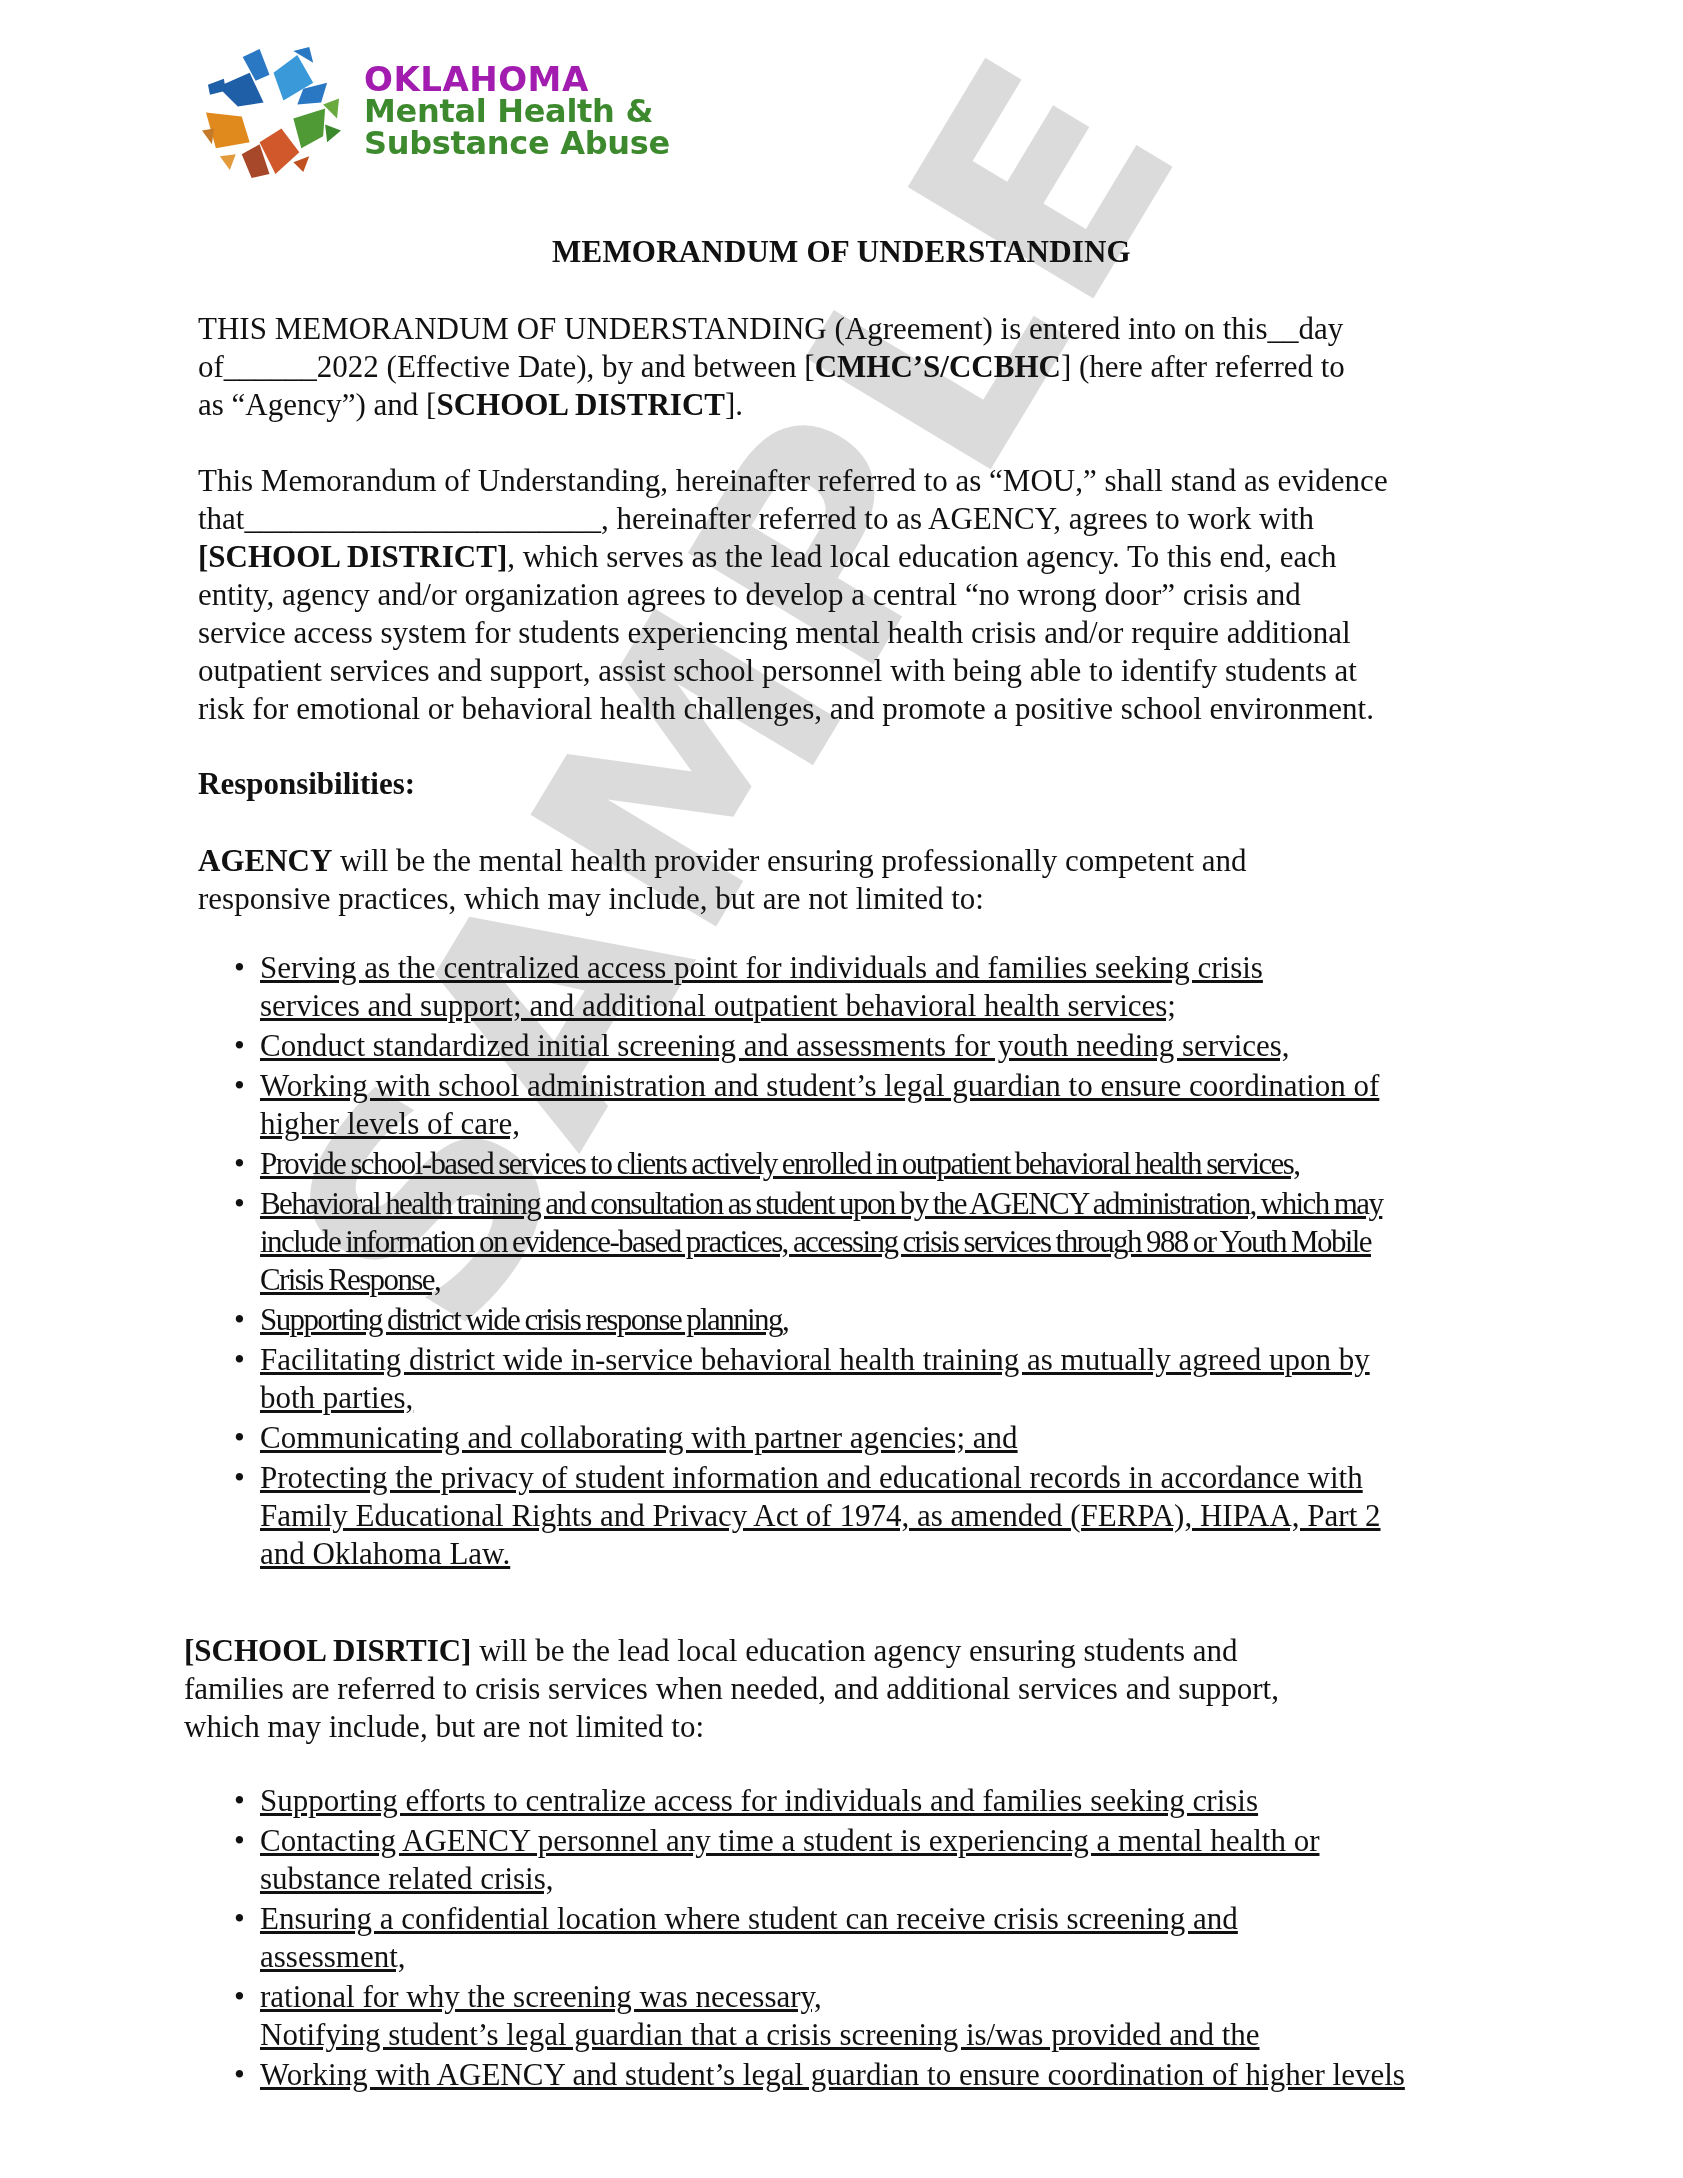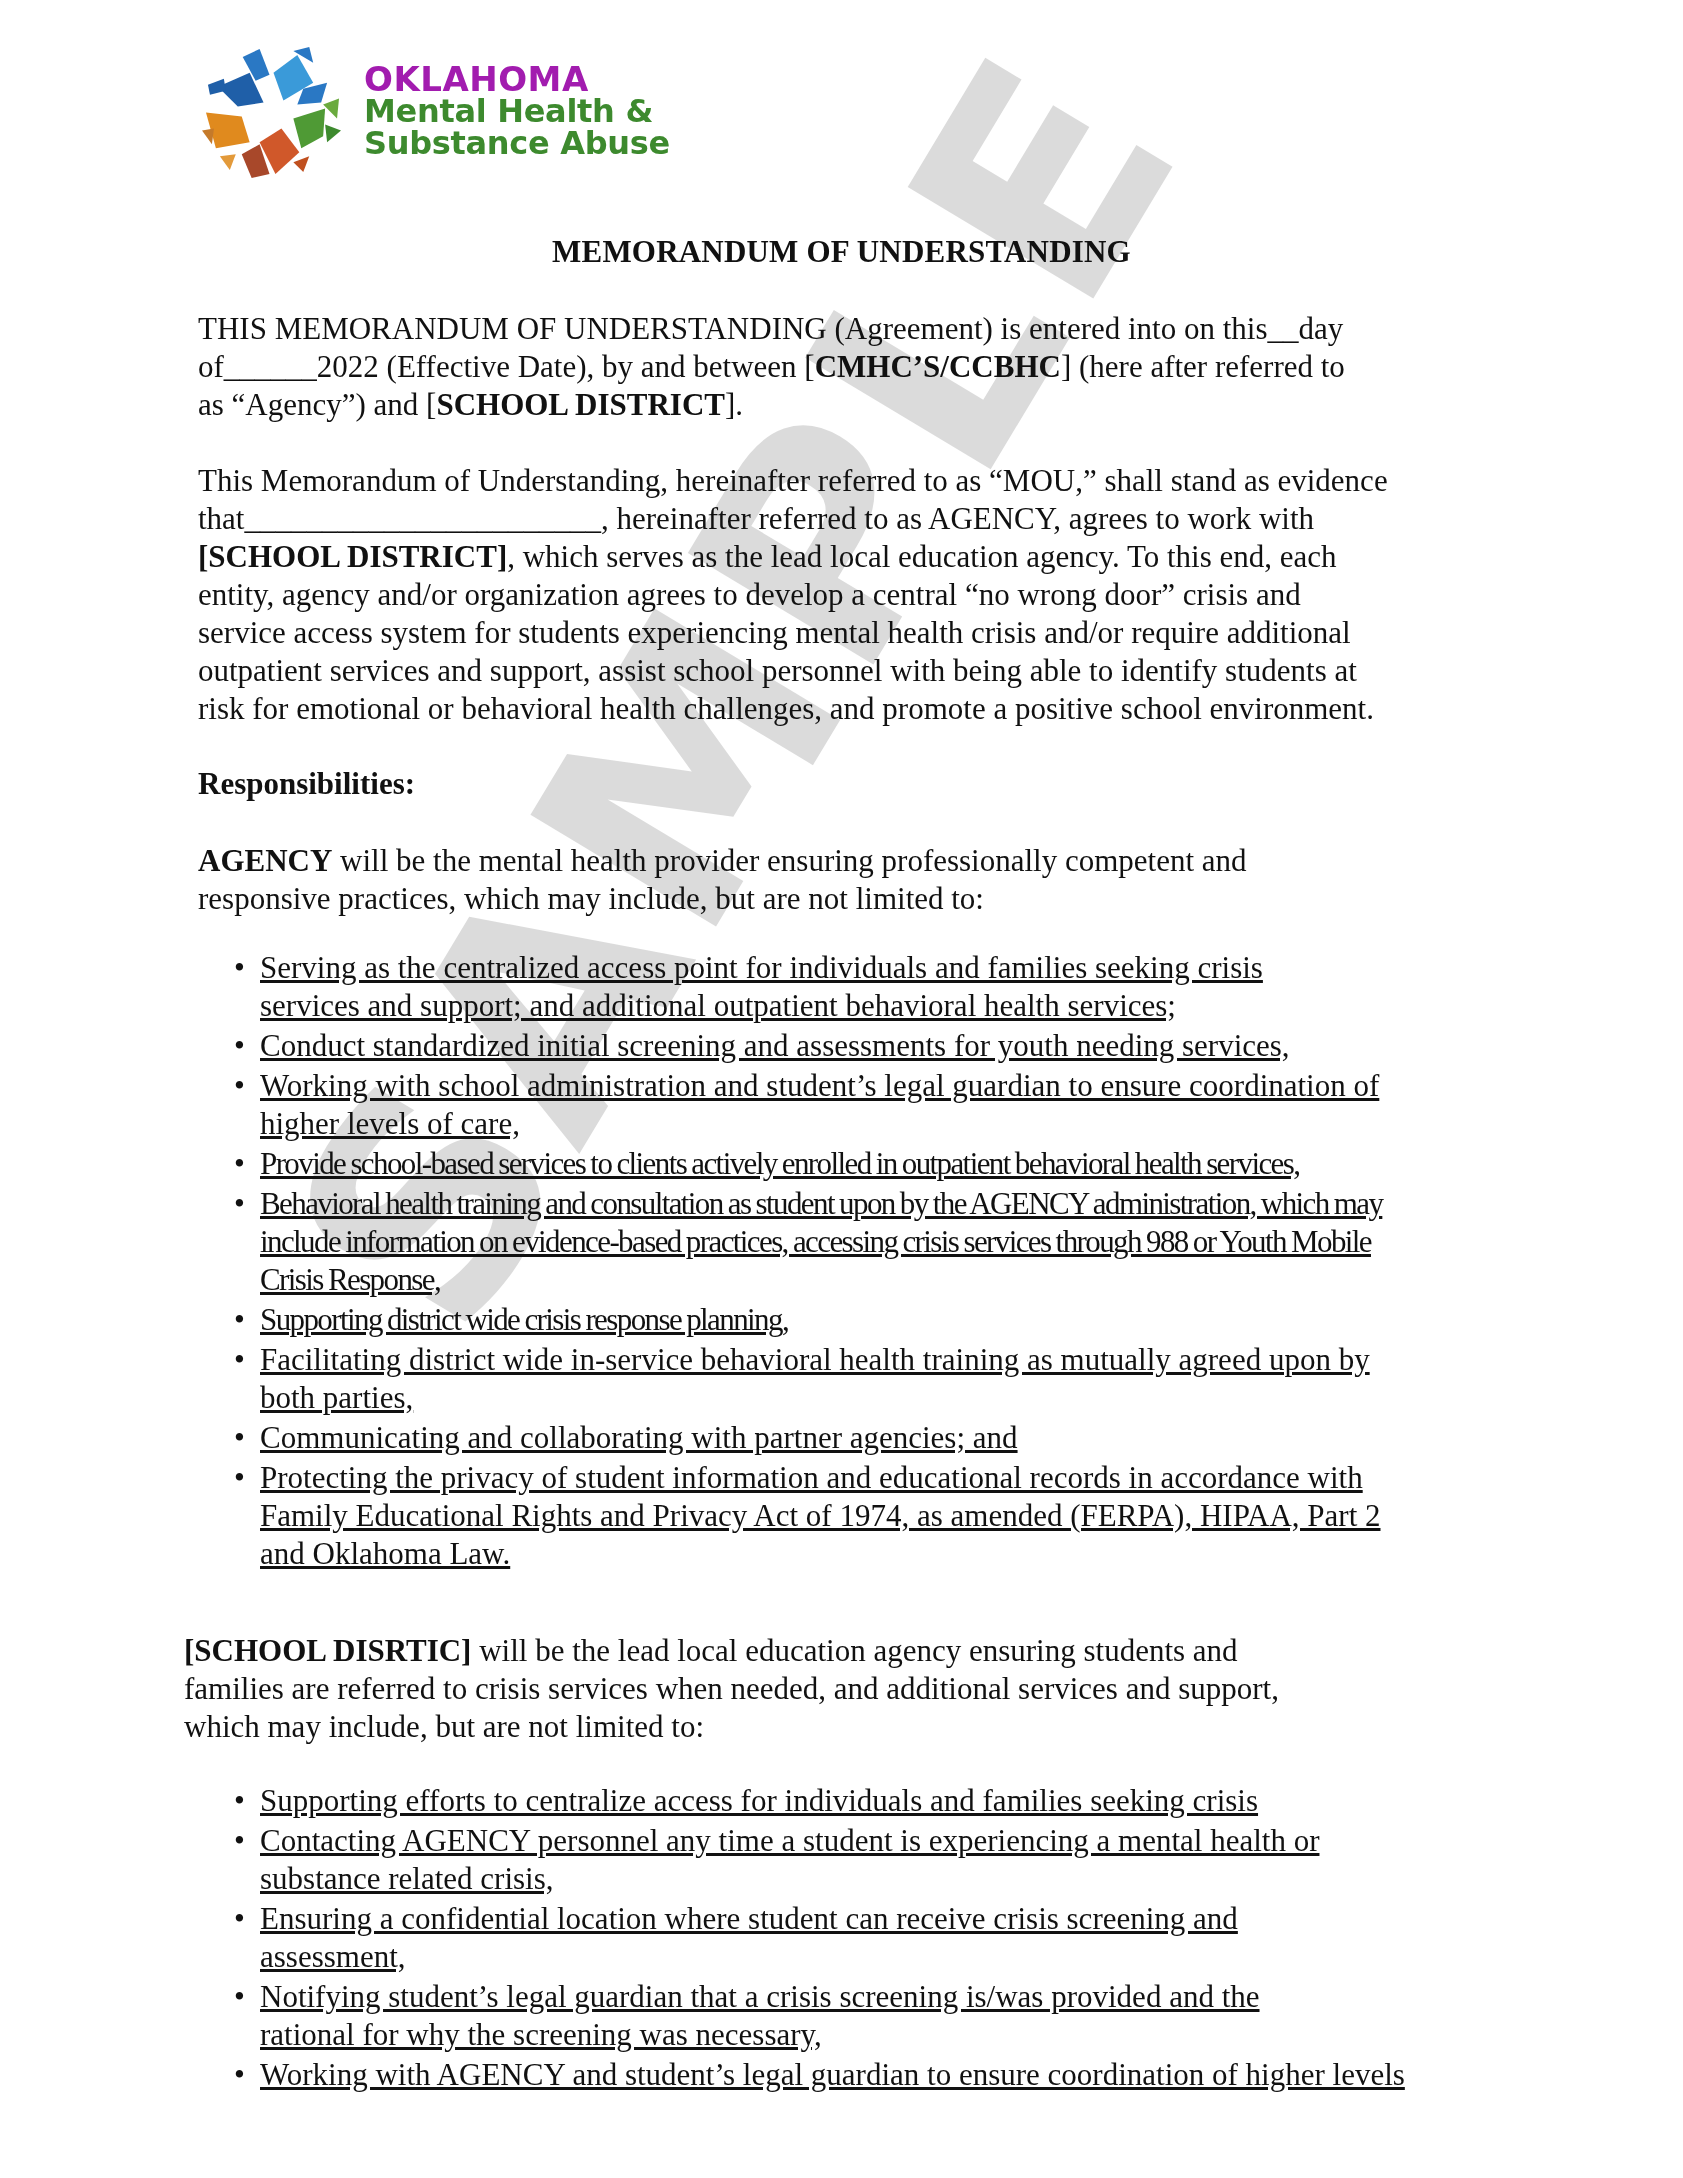--- a/index.html
+++ b/index.html
@@ -155,22 +155,22 @@
     </li>
     <li>
       <span class="line">Contacting AGENCY personnel any time a student is experiencing a mental health or</span>
       <span class="line">substance related crisis,</span>
     </li>
     <li>
       <span class="line">Ensuring a confidential location where student can receive crisis screening and</span>
       <span class="line">assessment,</span>
     </li>
     <li>
+      <span class="line">rational for why the screening was necessary,</span>
       <span class="line">Notifying student’s legal guardian that a crisis screening is/was provided and the</span>
-      <span class="line">rational for why the screening was necessary,</span>
     </li>
     <li>
       <span class="line">Working with AGENCY and student’s legal guardian to ensure coordination of higher levels</span>
     </li>
   </ul>
 
 </div>
 
 
 </body></html>

